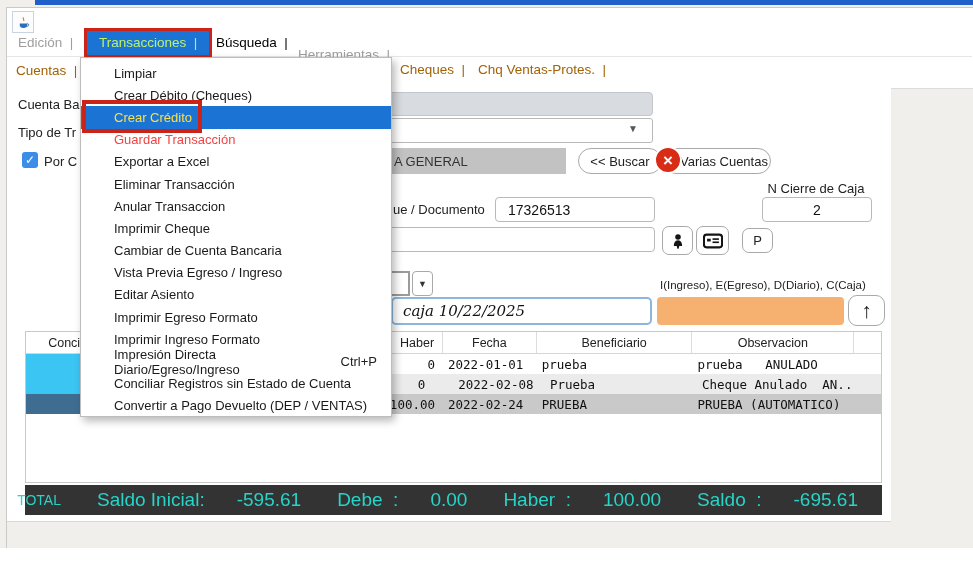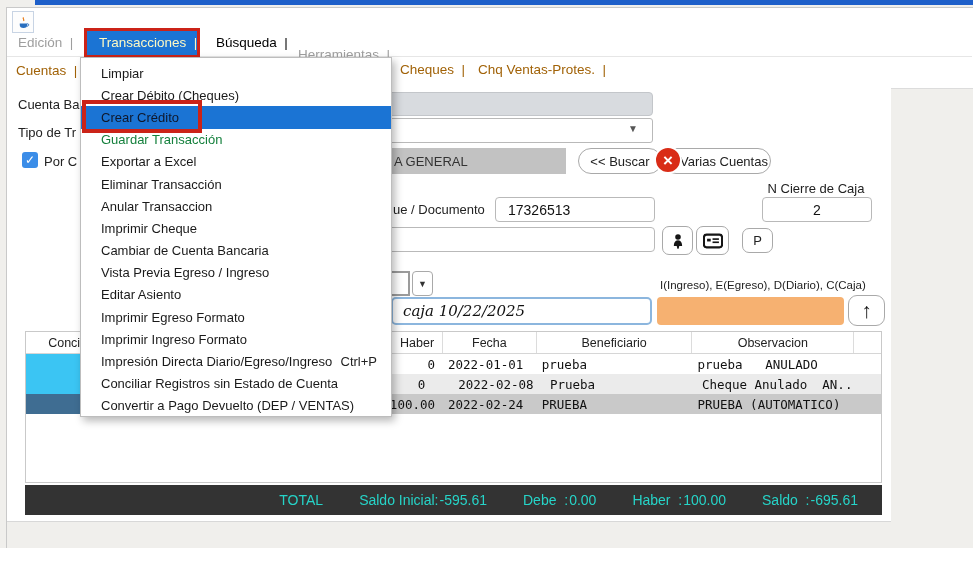--- a/index.html
+++ b/index.html
@@ -12,21 +12,21 @@
   #menubar-line{left:7px;top:56px;width:965px;height:1px;background:#e6e6e6;}
   #win-main{left:6px;top:88px;width:884px;height:433px;background:#ffffff;border-left:1px solid #c9c9c9;border-bottom:1px solid #d8d8d8;}
   #left-edge-tail{left:6px;top:521px;width:1px;height:55px;background:#c9c9c9;}
 
   
   #java-icon{left:12px;top:11px;width:20px;height:20px;border:1px solid #c8d4e4;background:#fdfdfd;display:flex;align-items:center;justify-content:center;}
 
   
   .mb-item{font-size:13.5px;color:#9e9e9e;white-space:pre;}
   .mb-item.dark{color:#000000;}
-  #mb-transacciones{left:87px;top:31px;background:#1b74d4;color:#fef9c3;padding:4px 0 5px 12px;font-size:13.5px;white-space:pre;outline:3px solid #cb2318;outline-offset:0px;}
+  #mb-transacciones{left:87px;top:31px;background:#1b74d4;color:#bef264;padding:4px 12px 5px 12px;font-size:13.5px;white-space:pre;outline:3px solid #cb2318;outline-offset:0px;}
 
   
   .tab{font-size:13.5px;color:#a16207;white-space:pre;}
 
   
   .lbl{font-size:13px;color:#222;white-space:pre;}
   .rinput{background:#fff;border:1px solid #b9b9b9;border-radius:4px;box-sizing:border-box;font-size:14px;color:#111;}
   #cuenta-input{left:255px;top:92px;width:396px;height:22px;background:#d8dbdf;border:1px solid #c3c6ca;border-radius:4px;}
   #tipo-select{left:255px;top:118px;width:396px;height:23px;background:#fff;border:1px solid #b9b9b9;border-radius:3px;}
   #tipo-select .chev{position:absolute;right:14px;top:4px;font-size:10px;color:#555;}
@@ -48,43 +48,43 @@
   #legend{left:660px;top:279px;font-size:11.5px;color:#222;}
   #date-input{left:391px;top:297px;width:261px;height:28px;background:#fff;border:2px solid #8cb6de;border-radius:5px;box-sizing:border-box;display:flex;align-items:center;padding-left:10px;font-family:"DejaVu Serif",serif;font-style:italic;font-size:15px;color:#111;}
   #orange-field{left:657px;top:297px;width:187px;height:28px;background:#f6b171;border-radius:4px;}
   #up-btn{left:848px;top:295px;width:37px;height:31px;background:#fff;border:1px solid #a9a9a9;border-radius:9px;box-sizing:border-box;display:flex;align-items:center;justify-content:center;font-size:21px;color:#111;}
 
   
   #por-checkbox{left:22px;top:152px;width:16px;height:16px;background:#3b8de8;border-radius:3px;display:flex;align-items:center;justify-content:center;color:#fff;font-size:12px;}
 
   
   #menu-panel{left:80px;top:57px;width:312px;height:360px;background:#fff;border:1px solid #bdbdbd;box-shadow:3px 4px 8px rgba(0,0,0,0.28);box-sizing:border-box;padding-top:4px;z-index:10;}
-  .menu-item{height:22.2px;display:flex;align-items:center;padding-left:20px;padding-right:14px;font-size:13px;color:#1a1a1a;}
-  .menu-item.selected{background:#1b74d4;color:#0f172a;}
-  .menu-item.disabled{color:#15803d;}
+  .menu-item{height:22.2px;display:flex;align-items:center;padding-left:33px;padding-right:14px;font-size:13px;color:#1a1a1a;}
+  .menu-item.selected{background:#1b74d4;color:#fde047;}
+  .menu-item.disabled{color:#ef4444;}
   .menu-item .shortcut{margin-left:auto;color:#222;}
 
   
   .red-frame{border:4px solid #cb2318;box-sizing:border-box;z-index:30;}
   #frame-crear-credito{left:82px;top:100px;width:120px;height:33px;}
 
   
   #grid{left:25px;top:331px;width:857px;height:152px;background:#fff;border:1px solid #c9c9c9;box-sizing:border-box;z-index:1;}
   .g-head{display:flex;height:21px;border-bottom:1px solid #d6d6d6;}
   .g-hcell{font-size:12.5px;color:#222;display:flex;align-items:center;justify-content:center;border-right:1px solid #dcdcdc;box-sizing:border-box;}
   .g-hcell:last-child{border-right:none;}
   .g-row{display:flex;height:20px;}
   .g-cell{font-family:"DejaVu Sans Mono",monospace;font-size:12.5px;color:#111;display:flex;align-items:center;box-sizing:border-box;white-space:pre;overflow:hidden;}
   .g-cell.num{justify-content:flex-end;padding-right:8px;}
   .g-cell.txt{padding-left:5px;}
 
   
   #totals-bar{left:25px;top:485px;width:857px;height:30px;background:#333333;display:flex;align-items:center;justify-content:flex-end;padding-right:24px;box-sizing:border-box;gap:36px;z-index:1;}
   #totals-bar .t-title{color:#26d4c8;font-size:14px;}
-  .t-pair{display:flex;gap:1px;color:#26d4c8;font-size:14px;white-space:pre;}
+  .t-pair{display:flex;gap:32px;color:#26d4c8;font-size:19px;white-space:pre;}
 </style>
 </head>
 <body>
 
 <div id="screen">
 
   <div class="abs" id="top-accent"></div>
   <div class="abs" id="win-top"></div>
   <div class="abs" id="win-main"></div>
   <div class="abs" id="menubar-line"></div>

